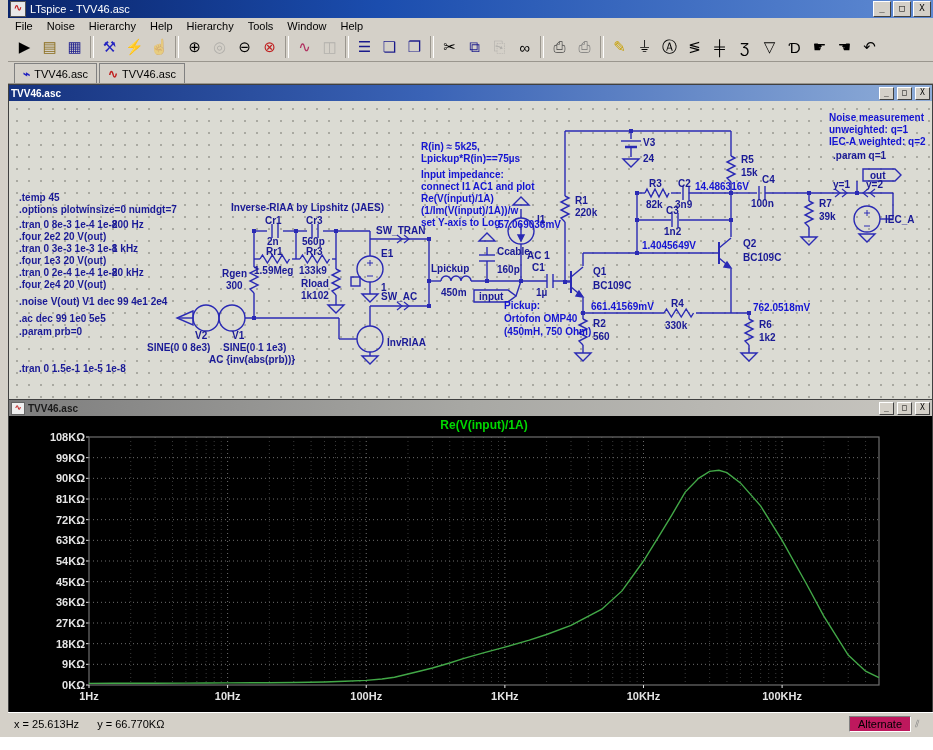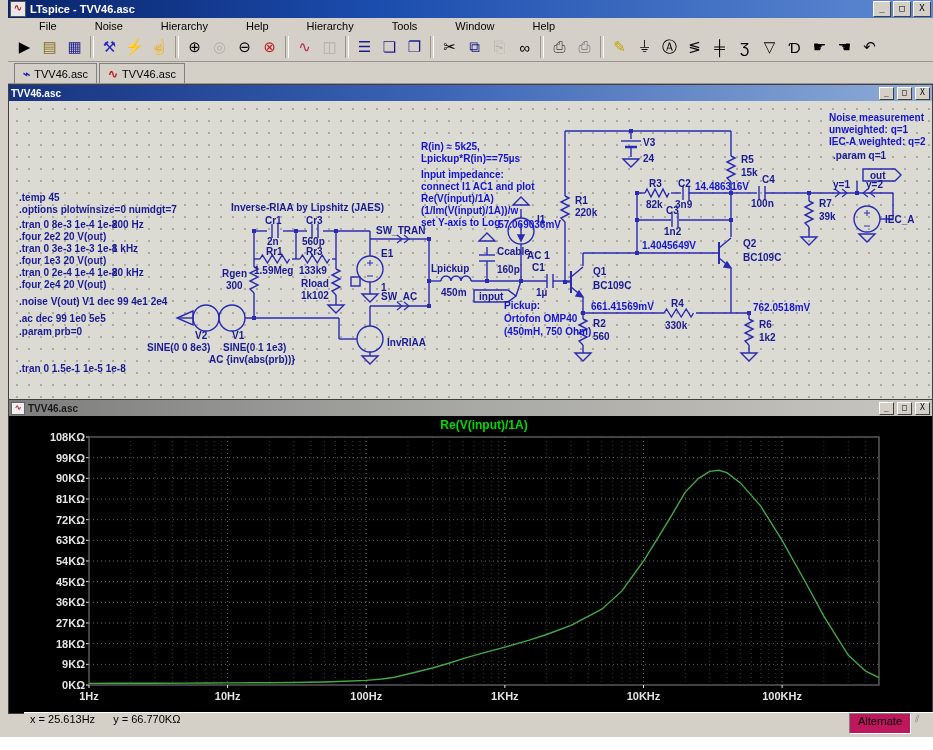--- a/index.html
+++ b/index.html
@@ -1,26 +1,26 @@
 <!DOCTYPE html>
 <html><head>
 <meta charset="utf-8">
 <style>
   html,body{margin:0;padding:0;background:#ffffff;font-family:"Liberation Sans",sans-serif;}
   #stage{position:relative;width:933px;height:750px;background:#ffffff;overflow:hidden;}
   .app{position:absolute;left:0;top:0;width:933px;height:737px;background:#d4d0c8;border-left:4px solid #d4d0c8;box-sizing:border-box;}
   
   .titlebar{position:absolute;left:4px;top:0;right:0;height:18px;background:linear-gradient(90deg,#0a246a,#1b4dae 40%,#5f8ad2);display:flex;align-items:center;padding:0 2px;box-sizing:border-box;}
   .titlebar .appicon{width:14px;height:14px;background:#e8e8e8;border:1px solid #555;color:#c02020;font-size:10px;line-height:12px;text-align:center;font-weight:bold;margin-right:4px;}
-  .titlebar .ttext{color:#fff;font-size:11px;font-weight:bold;flex:1;}
+  .titlebar .ttext{color:#fff;font-size:11px;font-weight:normal;flex:1;}
   .winbtns{display:flex;gap:2px;}
   .wbtn{width:16px;height:14px;background:#d4d0c8;border:1px solid;border-color:#fff #404040 #404040 #fff;font-size:9px;line-height:12px;text-align:center;color:#000;font-family:"DejaVu Sans Mono",monospace;}
   
   .menubar{position:absolute;left:4px;top:18px;right:0;height:15px;background:#d4d0c8;display:flex;align-items:center;font-size:11px;border-bottom:1px solid #b8b4ac;}
-  .menuitem{padding:1px 7px;color:#000;margin-left:24px;}
+  .menuitem{padding:1px 7px;color:#000;}
   
   .toolbar{position:absolute;left:4px;top:33px;right:0;height:29px;background:#d4d0c8;display:flex;align-items:center;padding-left:4px;border-bottom:1px solid #9a968e;box-sizing:border-box;}
   .tbtn{width:25px;height:24px;display:flex;align-items:center;justify-content:center;font-size:15px;}
   .tbtn.dis{opacity:.45;}
   .tsep{width:2px;height:22px;border-left:1px solid #9a968e;border-right:1px solid #fff;margin:0 3px;}
   
   .tabbar{position:absolute;left:4px;top:62px;right:0;height:22px;background:#d4d0c8;display:flex;align-items:flex-end;padding-left:6px;border-bottom:1px solid #9a968e;box-sizing:border-box;}
   .tab{height:19px;display:flex;align-items:center;gap:4px;padding:0 8px;font-size:11px;border:1px solid #808080;border-bottom:none;background:#d4d0c8;margin-right:2px;}
   .tabicon1{color:#2020c0;font-weight:bold;font-size:12px;}
   .tabicon2{color:#c02020;font-weight:bold;font-size:12px;}
@@ -31,21 +31,21 @@
   .childbar.inactive{background:linear-gradient(90deg,#7e7e7e,#a8a8a4 50%,#c8c6c0);}
   .childbar .ctext{font-size:10px;font-weight:bold;flex:1;}
   .childbar.active .ctext{color:#fff;}
   .childbar.inactive .ctext{color:#1a1a1a;}
   .cwbtn{width:13px;height:11px;background:#d4d0c8;border:1px solid;border-color:#fff #404040 #404040 #fff;font-size:8px;line-height:9px;text-align:center;font-family:"DejaVu Sans Mono",monospace;}
   .waveicon{width:12px;height:11px;background:#f0f0f0;border:1px solid #666;color:#c02020;font-size:8px;line-height:9px;text-align:center;font-weight:bold;}
   .schcanvas{position:absolute;left:0;top:16px;right:0;bottom:0;background-color:#dbdbd3;background-image:radial-gradient(circle,#a9a9a1 1px,transparent 1.2px);background-size:12px 12px;background-position:2px 2px;}
   .plotcanvas{position:absolute;left:0;top:16px;right:0;bottom:0;background:#000;}
   svg{position:absolute;left:0;top:0;}
   
-  .statusbar{position:absolute;left:4px;right:0;top:712px;height:22px;background:#d4d0c8;border-top:1px solid #fff;display:flex;font-size:11px;padding:0 6px;box-sizing:border-box;margin-left:16px;}
+  .statusbar{position:absolute;left:4px;right:0;top:712px;height:22px;background:#d4d0c8;border-top:1px solid #fff;display:flex;align-items:center;font-size:11px;padding:0 6px;box-sizing:border-box;}
   .statusbar .cursorinfo{flex:1;display:flex;gap:18px;color:#000;}
   .altbox{border:1px solid;border-color:#808080 #fff #fff #808080;padding:1px 8px;font-size:11px;background:#be185d;}
   .grip{width:12px;color:#808080;font-size:10px;margin-left:4px;}
 </style>
 </head>
 <body>
 
 <div id="stage">
   <div class="app">
 

